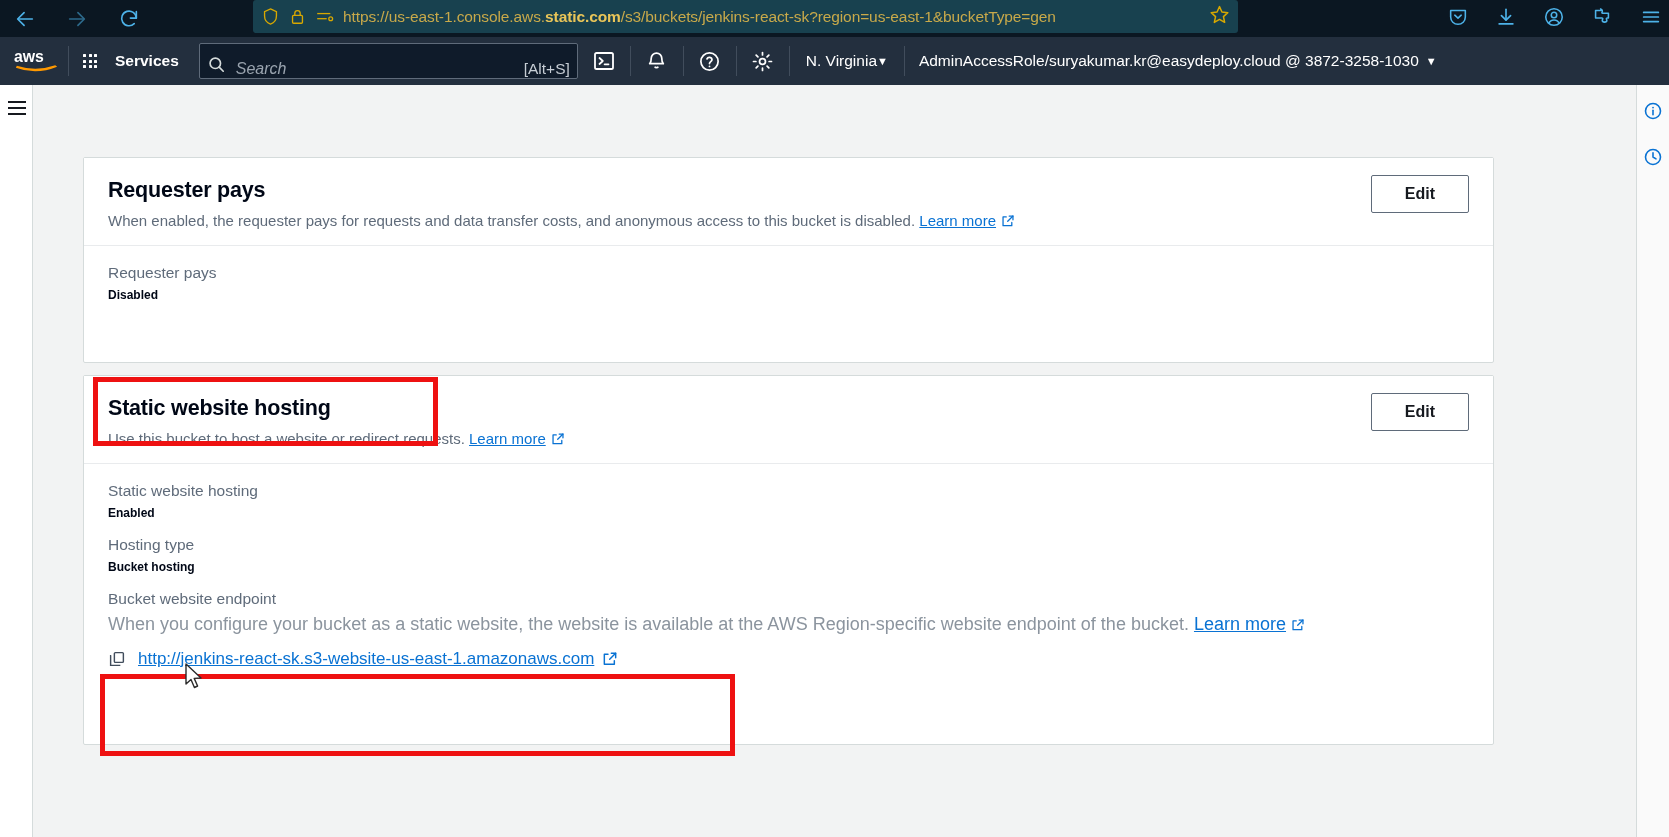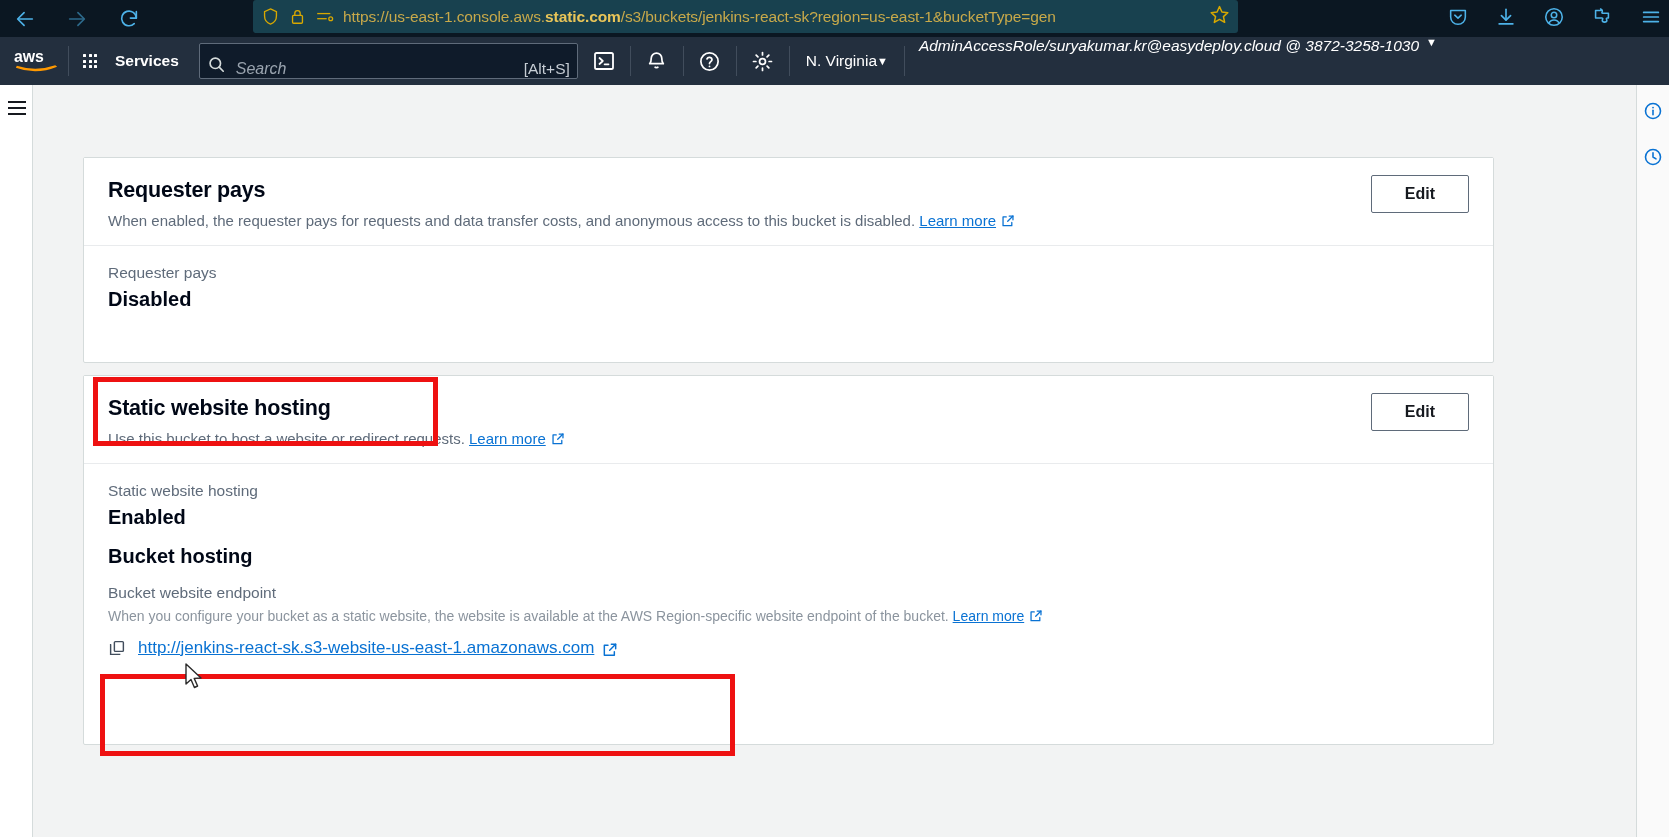--- a/index.html
+++ b/index.html
@@ -105,23 +105,23 @@
     width: 52px; height: 48px;
     display: flex; align-items: center; justify-content: center;
     color: #ffffff;
   }
   .region-btn {
     display: flex; align-items: center; gap: 0;
     padding: 0 16px; height: 48px;
     font-size: 15.5px; color: #ffffff; white-space: nowrap;
   }
   .account-btn {
-    display: flex; gap: 7px;
+    display: flex; align-items: center; gap: 7px;
     padding: 0 14px; height: 48px;
-    font-size: 15.5px; color: #ffffff; white-space: nowrap; font-style: italic;
+    font-size: 15.5px; color: #ffffff; white-space: nowrap;
   }
   .caret { font-size: 11px; line-height: 1; }
 
   
   .page {
     position: absolute; left: 0; top: 85px;
     width: 1669px; height: 752px;
     background: #f2f3f3;
   }
   .left-rail {
@@ -194,37 +194,37 @@
     border: 1px solid #5f6b7a;
     border-radius: 2px;
     color: #16191f; font-size: 16px; font-weight: bold;
     font-family: "Liberation Sans", sans-serif;
     cursor: pointer;
     padding: 0 33px;
   }
   .card-body { padding: 18px 24px 20px 24px; }
 
   .field-label { font-size: 15.5px; color: #5f6b7a; margin-bottom: 6px; }
-  .field-value { font-size: 20px; color: #000716; font-weight: bold; margin-bottom: 16px; }
+  .field-value { font-size: 12px; color: #000716; font-weight: bold; margin-bottom: 16px; }
   .field-value.last { margin-bottom: 0; }
 
   .endpoint-note {
-    font-size: 14px; color: #8b949e;
+    font-size: 18px; color: #8b949e;
     margin-top: 2px; margin-bottom: 10px;
     white-space: nowrap;
   }
   .endpoint-row {
     display: flex; align-items: center; gap: 12px;
     margin-top: 14px;
   }
   .copy-ic { color: #414d5c; display: flex; align-items: center; }
   .endpoint-link {
     color: #0972d3; font-size: 17px;
     text-decoration: underline;
-    display: inline-flex; align-items: flex-end; gap: 8px;
+    display: inline-flex; align-items: center; gap: 8px;
     white-space: nowrap;
   }
   .endpoint-link .ext { text-decoration: none; display: inline-flex; }
 
   
   .annot {
     position: absolute;
     border: 5px solid #ee1111;
     pointer-events: none;
     z-index: 40;
@@ -470,20 +470,21 @@
                   <path d="M18.5 14.5v5.5h-15v-15H9"></path>
                 </svg>
             </span>
           </a>
         </div>
         <button class="edit-btn">Edit</button>
       </div>
       <div class="card-body">
         <div class="field-label">Static website hosting</div>
         <div class="field-value">Enabled</div>
+        <div class="field-label">Hosting type</div>
         <div class="field-value">Bucket hosting</div>
         <div class="field-label">Bucket website endpoint</div>
         <div class="endpoint-note">
           <span>When you configure your bucket as a static website, the website is available at the AWS Region-specific website endpoint of the bucket.</span>
           <a class="learn-more" href="#">
             <span>Learn more</span>
             <span class="ext">
               <svg width="14" height="14" viewBox="0 0 24 24" fill="none" stroke="#0972d3" stroke-width="2.2" stroke-linecap="round" stroke-linejoin="round">
                   <polyline points="14,3.5 20.5,3.5 20.5,10"></polyline>
                   <line x1="20.5" y1="3.5" x2="11.5" y2="12.5"></line>

